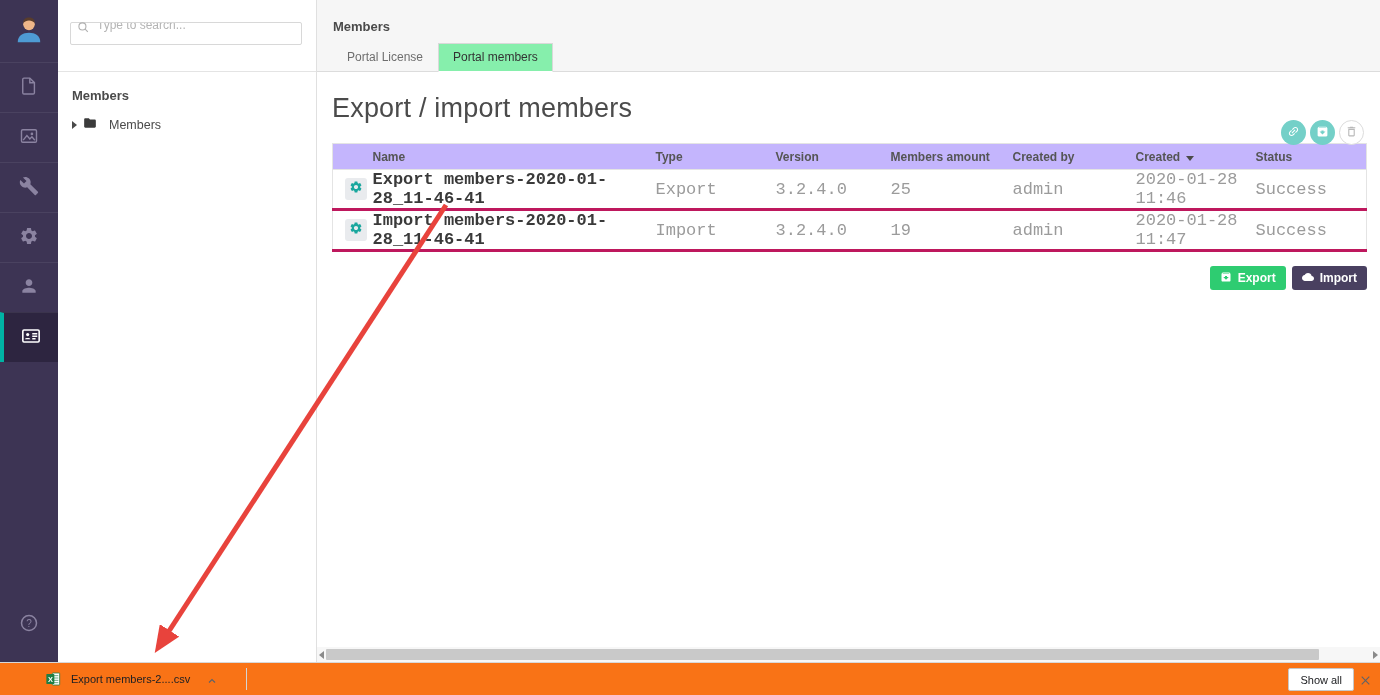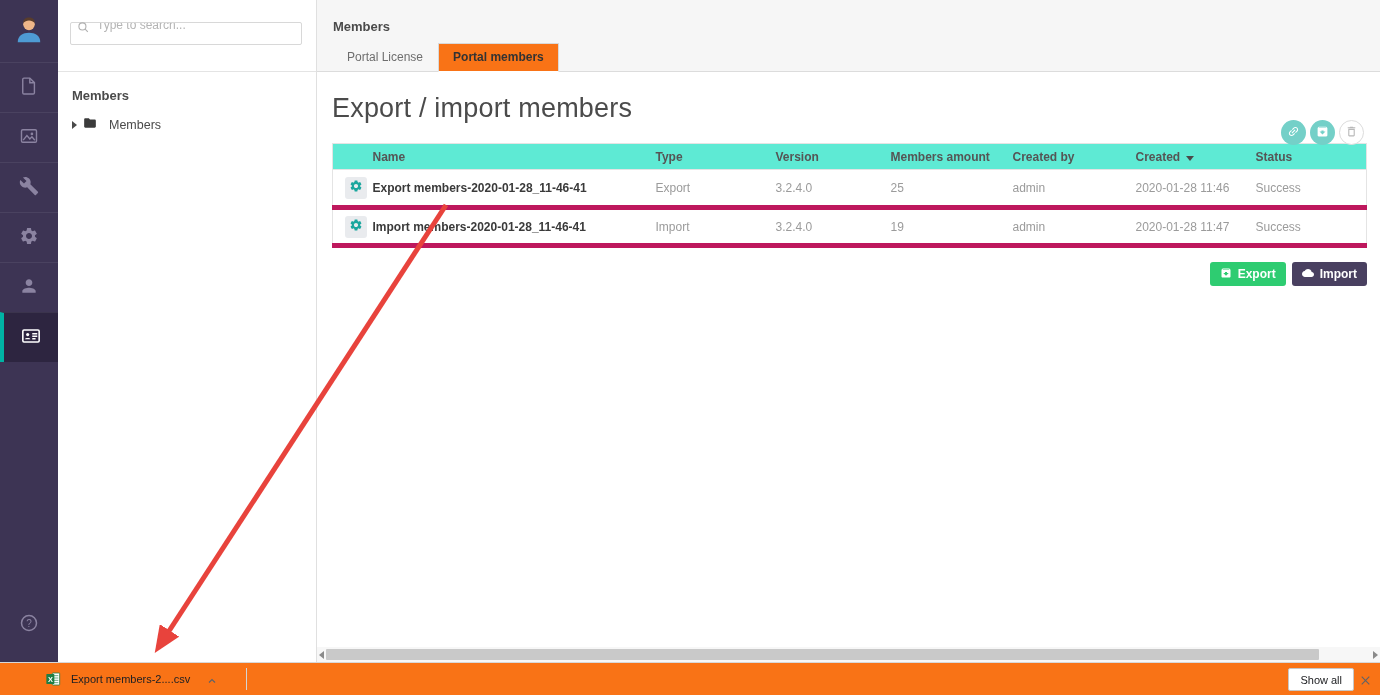--- a/index.html
+++ b/index.html
@@ -30,39 +30,39 @@
         border-left:5px solid #4a4a4a; margin-right:6px; }
   .tree-item svg { width:14px; height:14px; color:#3b3b3b; margin-right:12px; }
   .tree-item .lbl { font-size:12.5px; color:#4a4a4a; }
 
   
   .main { position:absolute; left:317px; right:0; top:0; bottom:33px; background:#fff; }
   .main-header { height:72px; background:#f6f6f6; border-bottom:1px solid #dcdcdc; position:relative; }
   .main-title { padding:19px 0 0 16px; font-size:13px; font-weight:bold; color:#4a4a4a; }
   .tabs { position:absolute; bottom:-1px; left:15px; display:flex; }
   .tab { padding:6px 14px 7px; font-size:12px; color:#6e6e6e; border:1px solid transparent; cursor:pointer;margin-top:40px; }
-  .tab.active { background:#f97316; border-color:#d9d9d9; border-bottom-color:#fff; color:#333; font-weight:bold; }
+  .tab.active { background:#86efac; border-color:#d9d9d9; border-bottom-color:#fff; color:#333; font-weight:normal; }
 
   .content { position:relative; padding:0 13px 0 15px; }
   h1.page-heading { margin:21px 0 19px 0; font-size:27px; font-weight:400; color:#4b4b4b; letter-spacing:0.2px; }
 
   .circle-btns { position:absolute; top:27px; right:16px; display:flex; gap:4px; }
   .cbtn { width:25px; height:25px; border-radius:50%; display:flex; align-items:center; justify-content:center;
           cursor:pointer; border:1px solid transparent; }
   .cbtn.teal { background:#74d0c8; color:#fff; }
   .cbtn.disabled { background:#fff; border-color:#dcdcdc; color:#b8b8b8; cursor:default; }
   .cbtn svg { width:13px; height:13px; }
 
   
   table.grid { width:100%; border-collapse:collapse; table-layout:fixed; border:1px solid #e4e4e4; }
-  table.grid thead th { background:#5eead4; height:26px; font-size:12px; font-weight:bold; color:#555;
+  table.grid thead th { background:#c4b5fd; height:26px; font-size:12px; font-weight:bold; color:#555;
                         text-align:left; padding:0 0 0 12px; border-bottom:1px solid #e4e4e4;margin-top:10px; }
   table.grid thead th.c-name { padding-left:6px; }
-  table.grid tbody td { height:38px; font-size:12px; color:#9b9b9b; padding:0 0 0 12px;
-                        border-bottom:5px solid #be185d; }
+  table.grid tbody td { height:38px; font-size:17px; color:#9b9b9b; padding:0 0 0 12px;
+                        border-bottom:3px solid #be185d;font-family:Liberation Mono, monospace; }
   table.grid tbody td.c-name { padding-left:6px; color:#3a3a3a; font-weight:bold; }
   .gear-btn { width:22px; height:22px; background:#e9ebee; border-radius:3px; display:flex;
               align-items:center; justify-content:center; cursor:pointer; }
   .gear-btn svg { width:14px; height:14px; color:#1aa79e; }
   .sort-desc { display:inline-block; width:0; height:0; border-left:4px solid transparent;
                border-right:4px solid transparent; border-top:5px solid #4a4a4a; margin-left:6px; }
 
   .action-row { display:flex; justify-content:flex-end; gap:6px; margin-top:14px; }
   .btn { height:24px; padding:0 10px; border:none; border-radius:3px; color:#fff; font-size:12px; font-weight:bold;
          display:flex; align-items:center; gap:6px; cursor:pointer; font-family:"Liberation Sans",sans-serif; }

